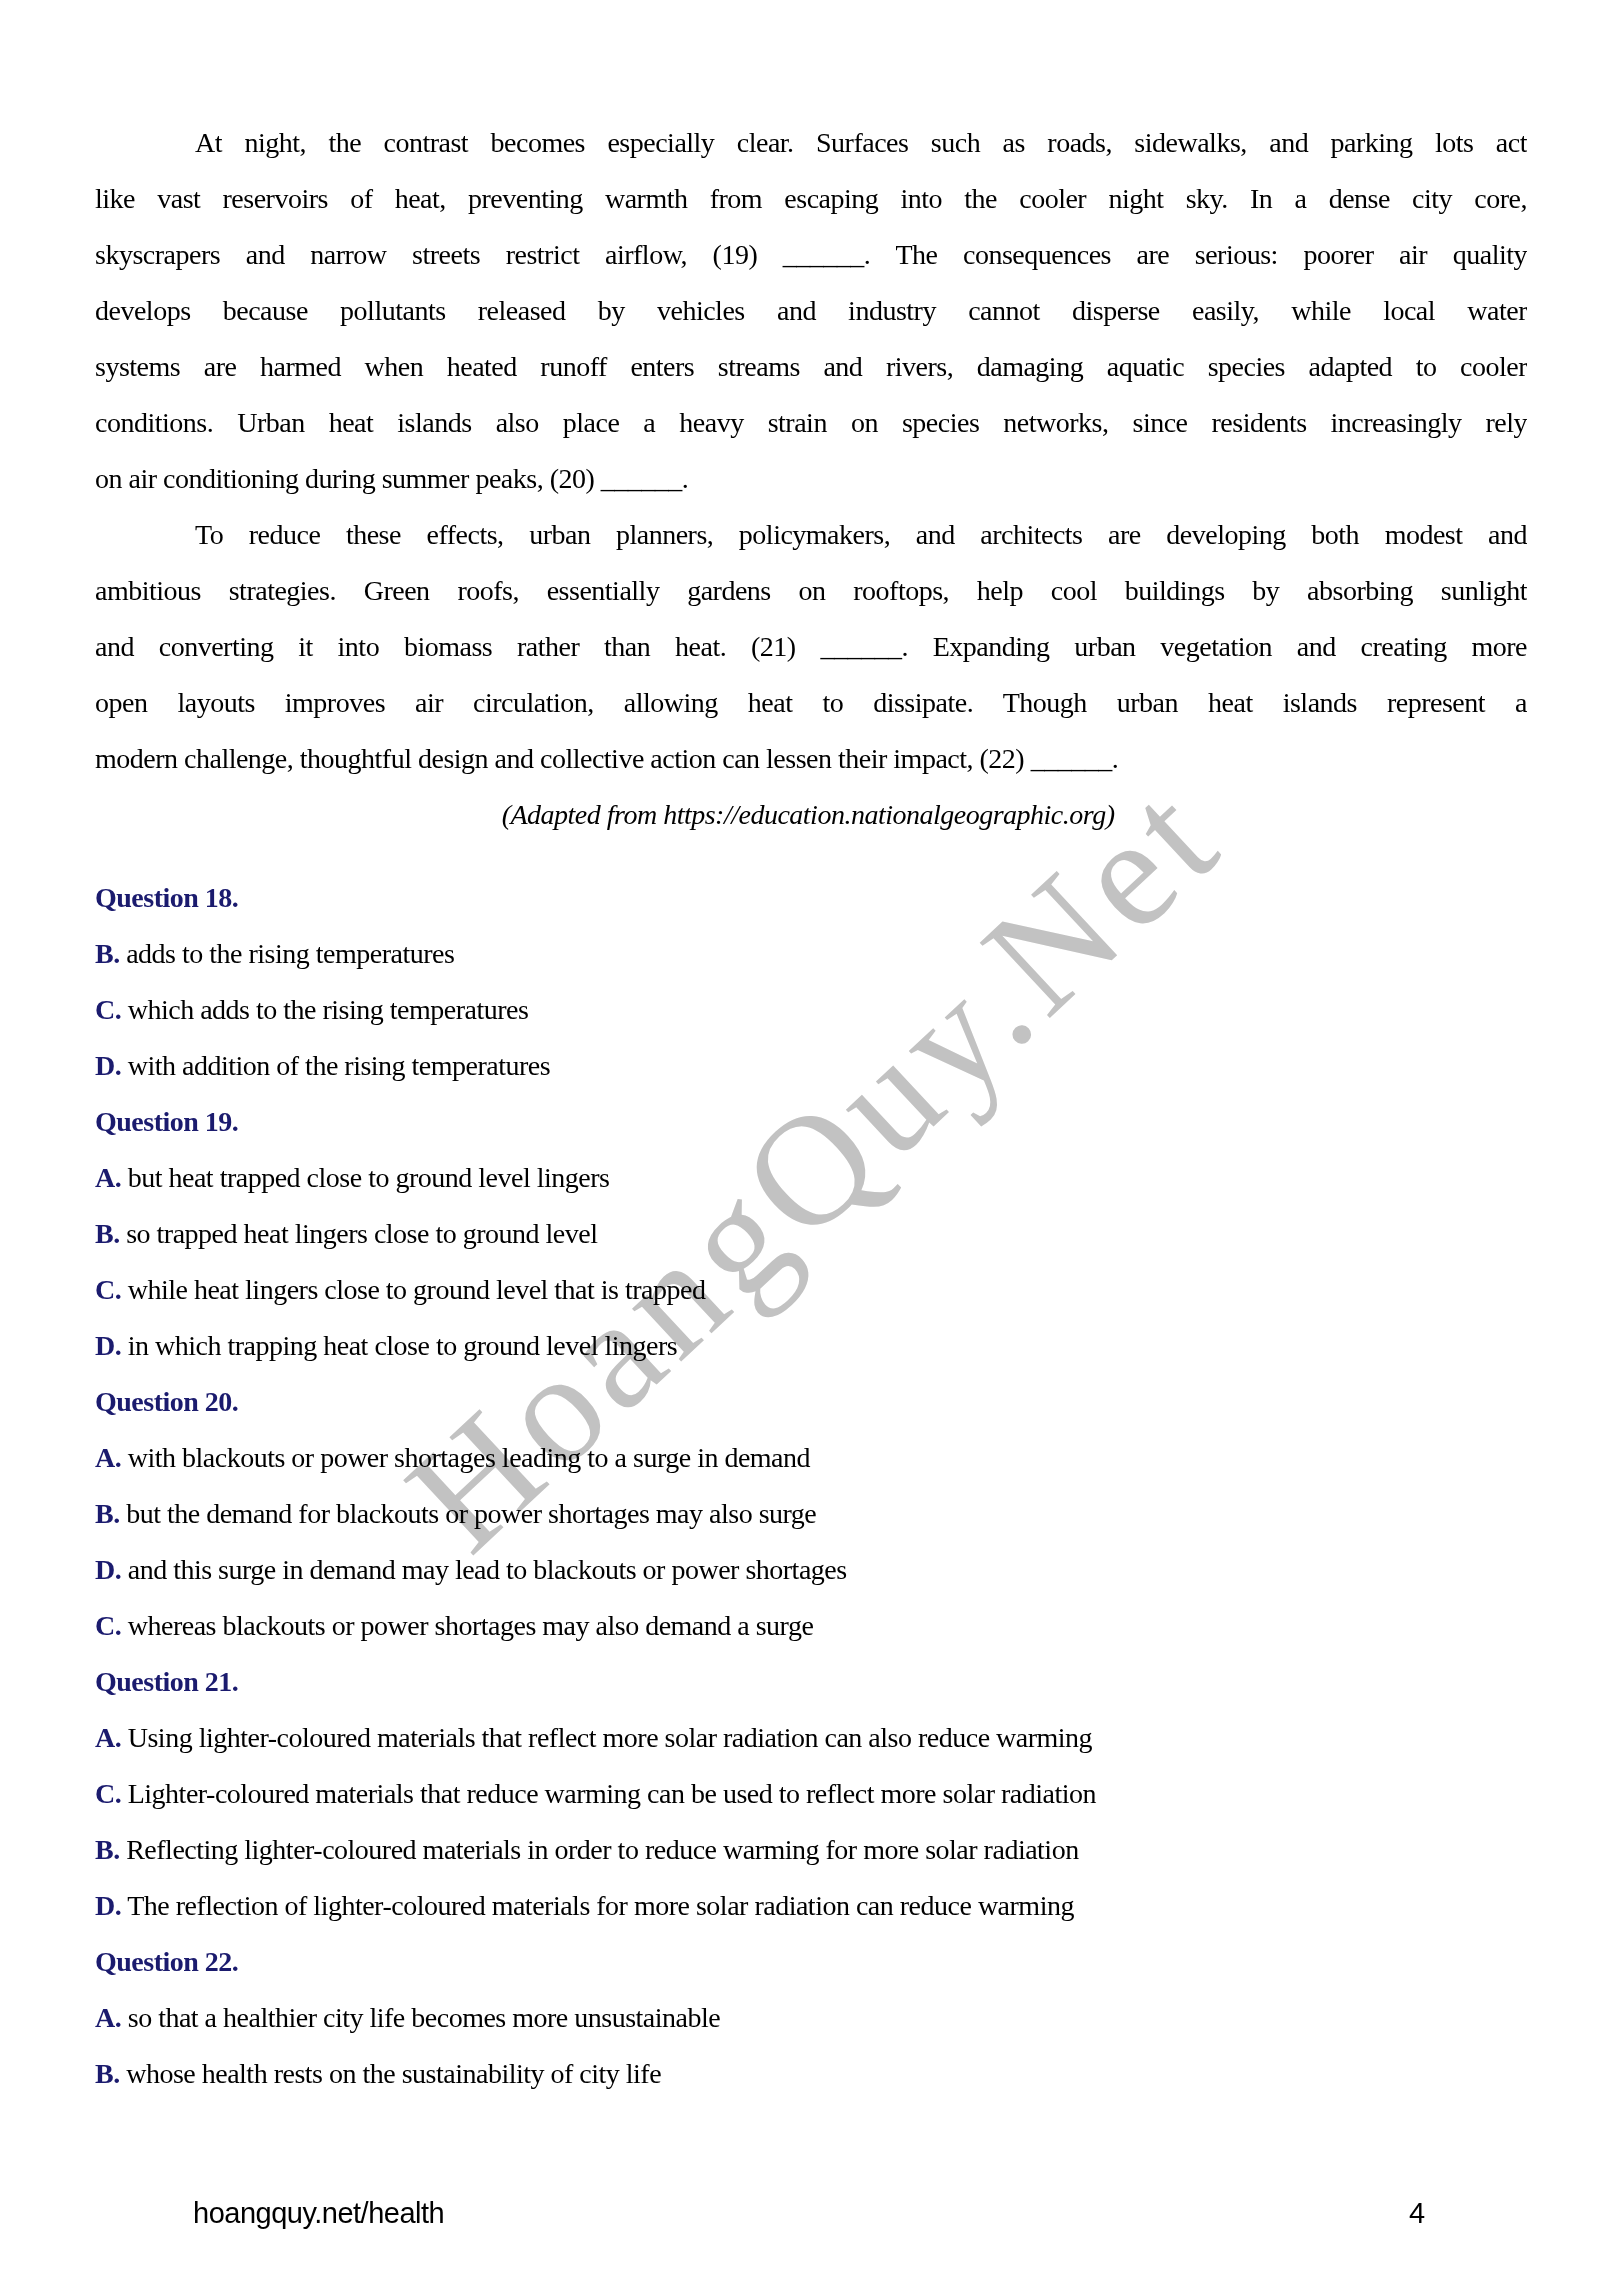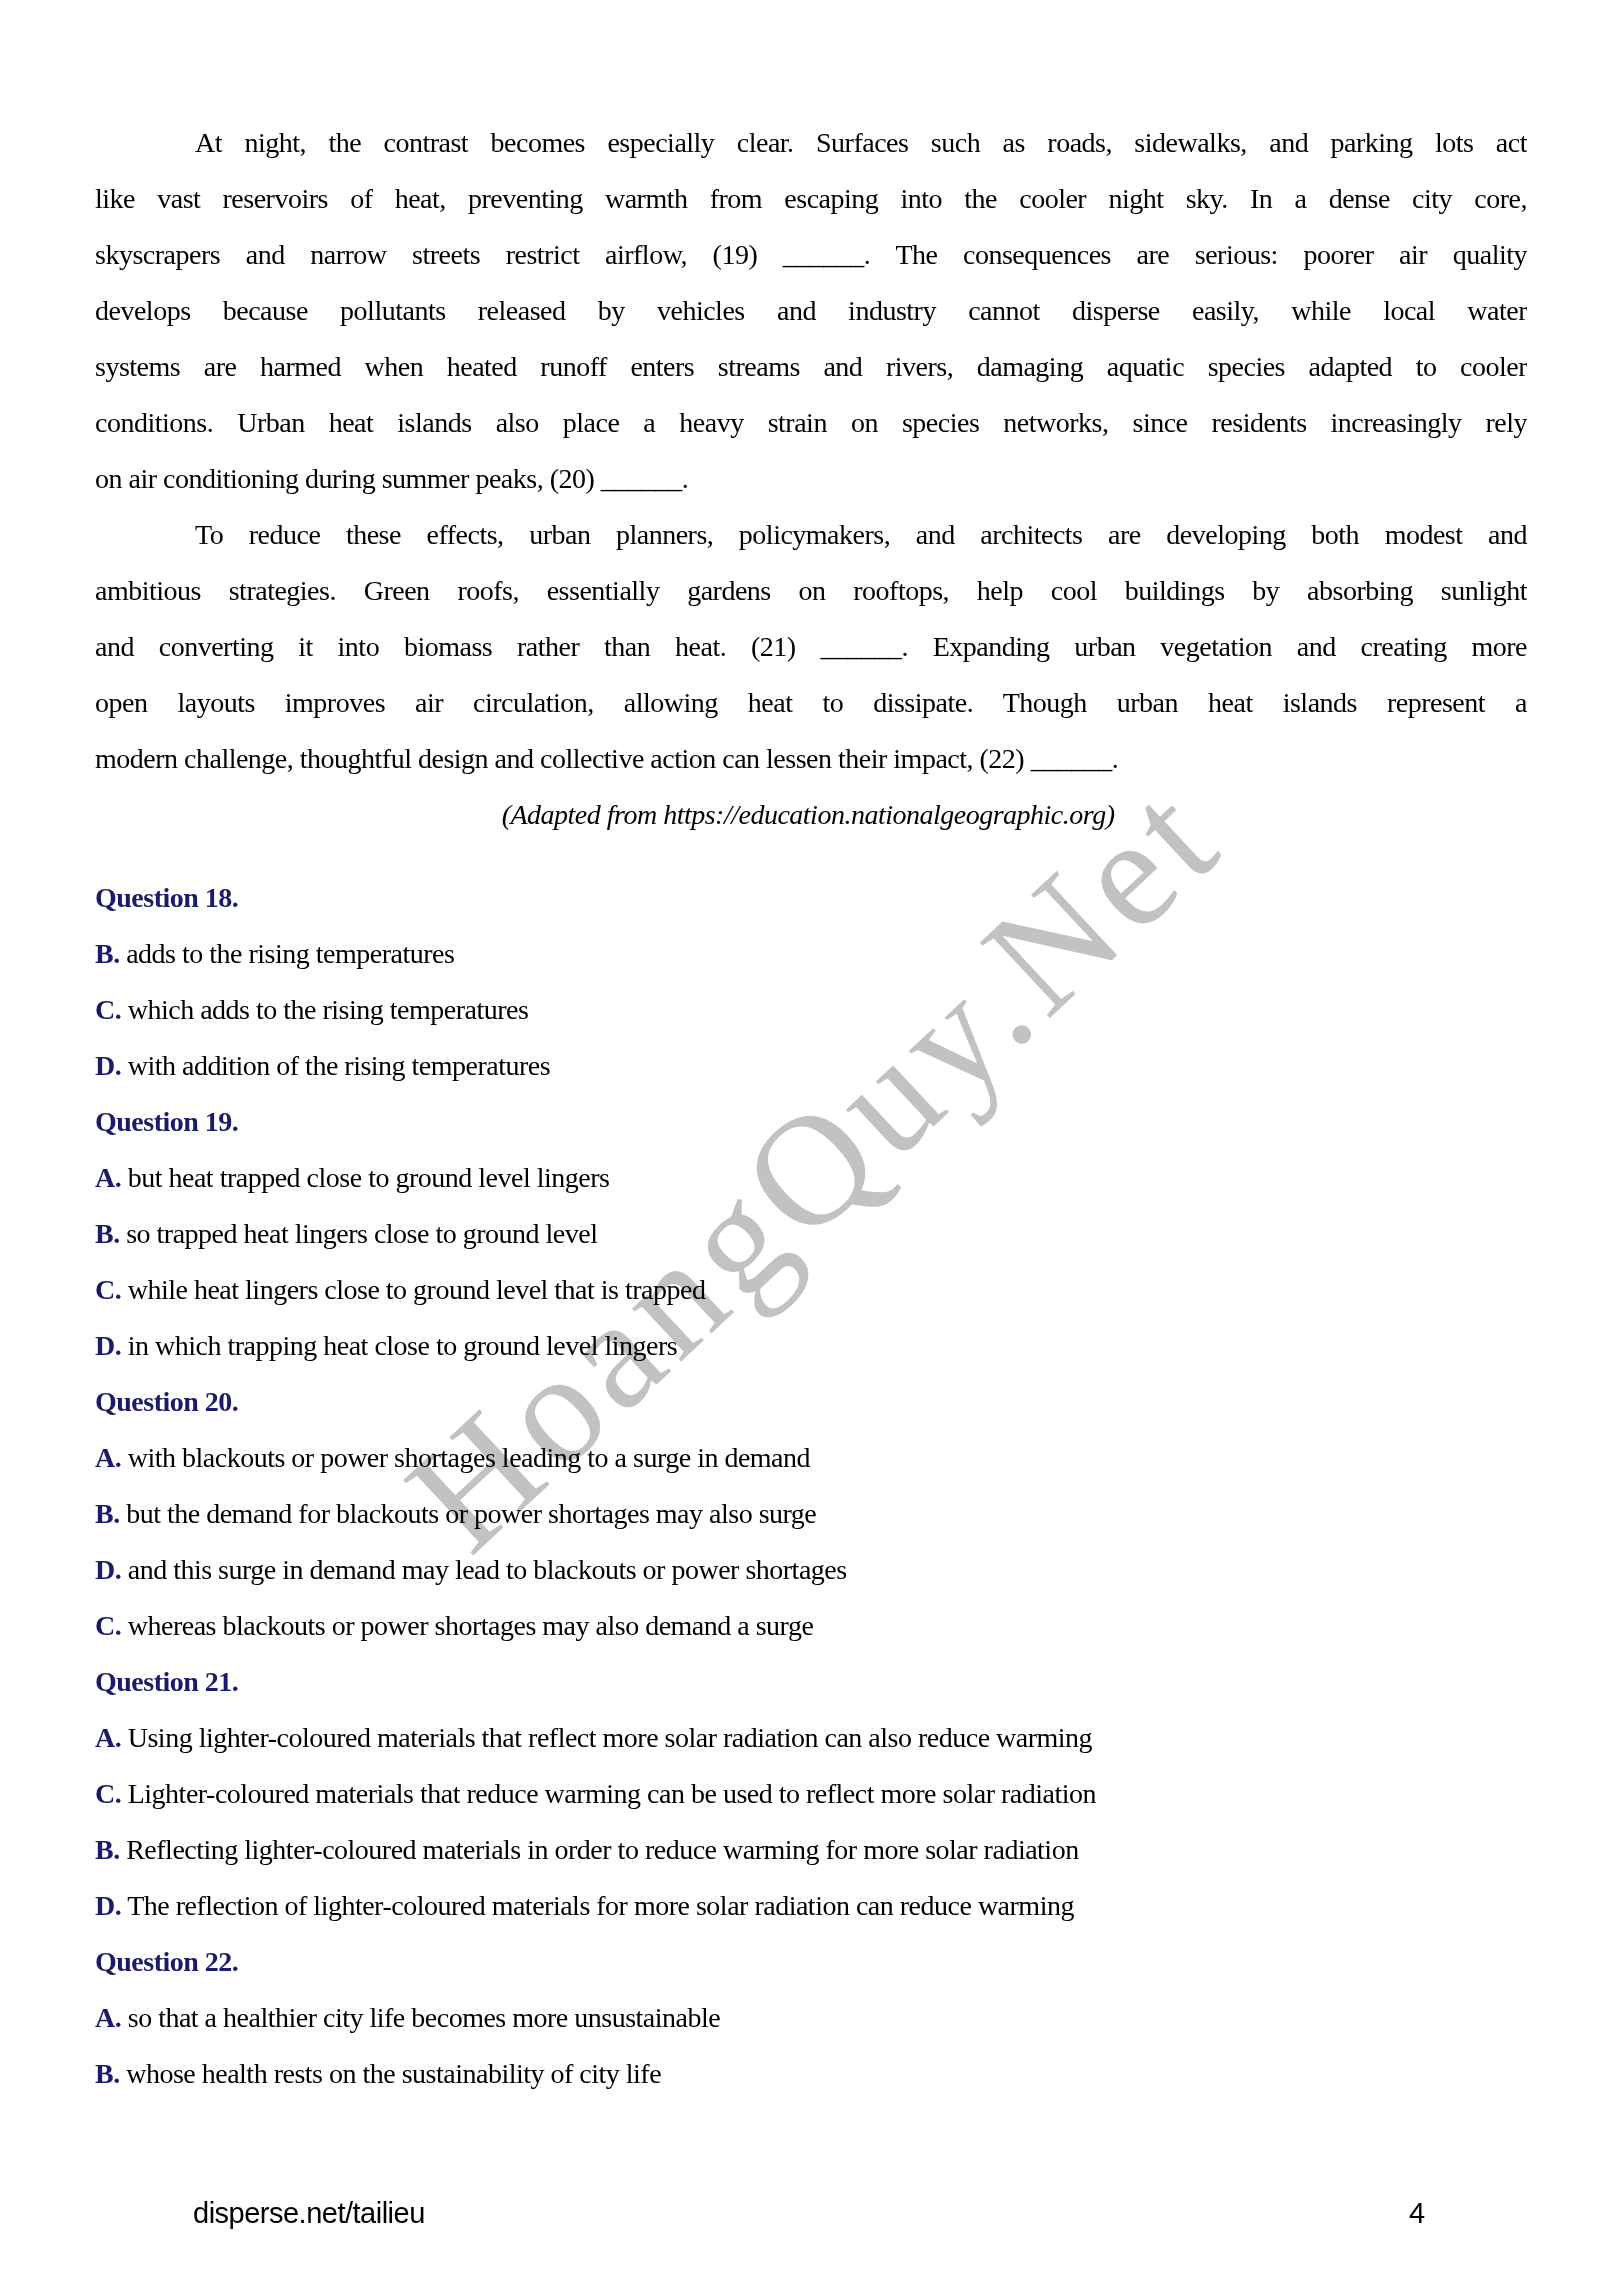--- a/index.html
+++ b/index.html
@@ -85,16 +85,16 @@
       <div class="opt"><b>C.</b><span> Lighter-coloured materials that reduce warming can be used to reflect more solar radiation</span></div>
       <div class="opt"><b>B.</b><span> Reflecting lighter-coloured materials in order to reduce warming for more solar radiation</span></div>
       <div class="opt"><b>D.</b><span> The reflection of lighter-coloured materials for more solar radiation can reduce warming</span></div>
       <div class="q-heading">Question 22.</div>
       <div class="opt"><b>A.</b><span> so that a healthier city life becomes more unsustainable</span></div>
       <div class="opt"><b>B.</b><span> whose health rests on the sustainability of city life</span></div>
     </div>
 </div>
 
 <div class="footer">
-  <span class="site">disperse.net/tailieu</span>
+  <span class="site">hoangquy.net/health</span>
   <span class="pagenum">4</span>
 </div>
 
 
 </body></html>

